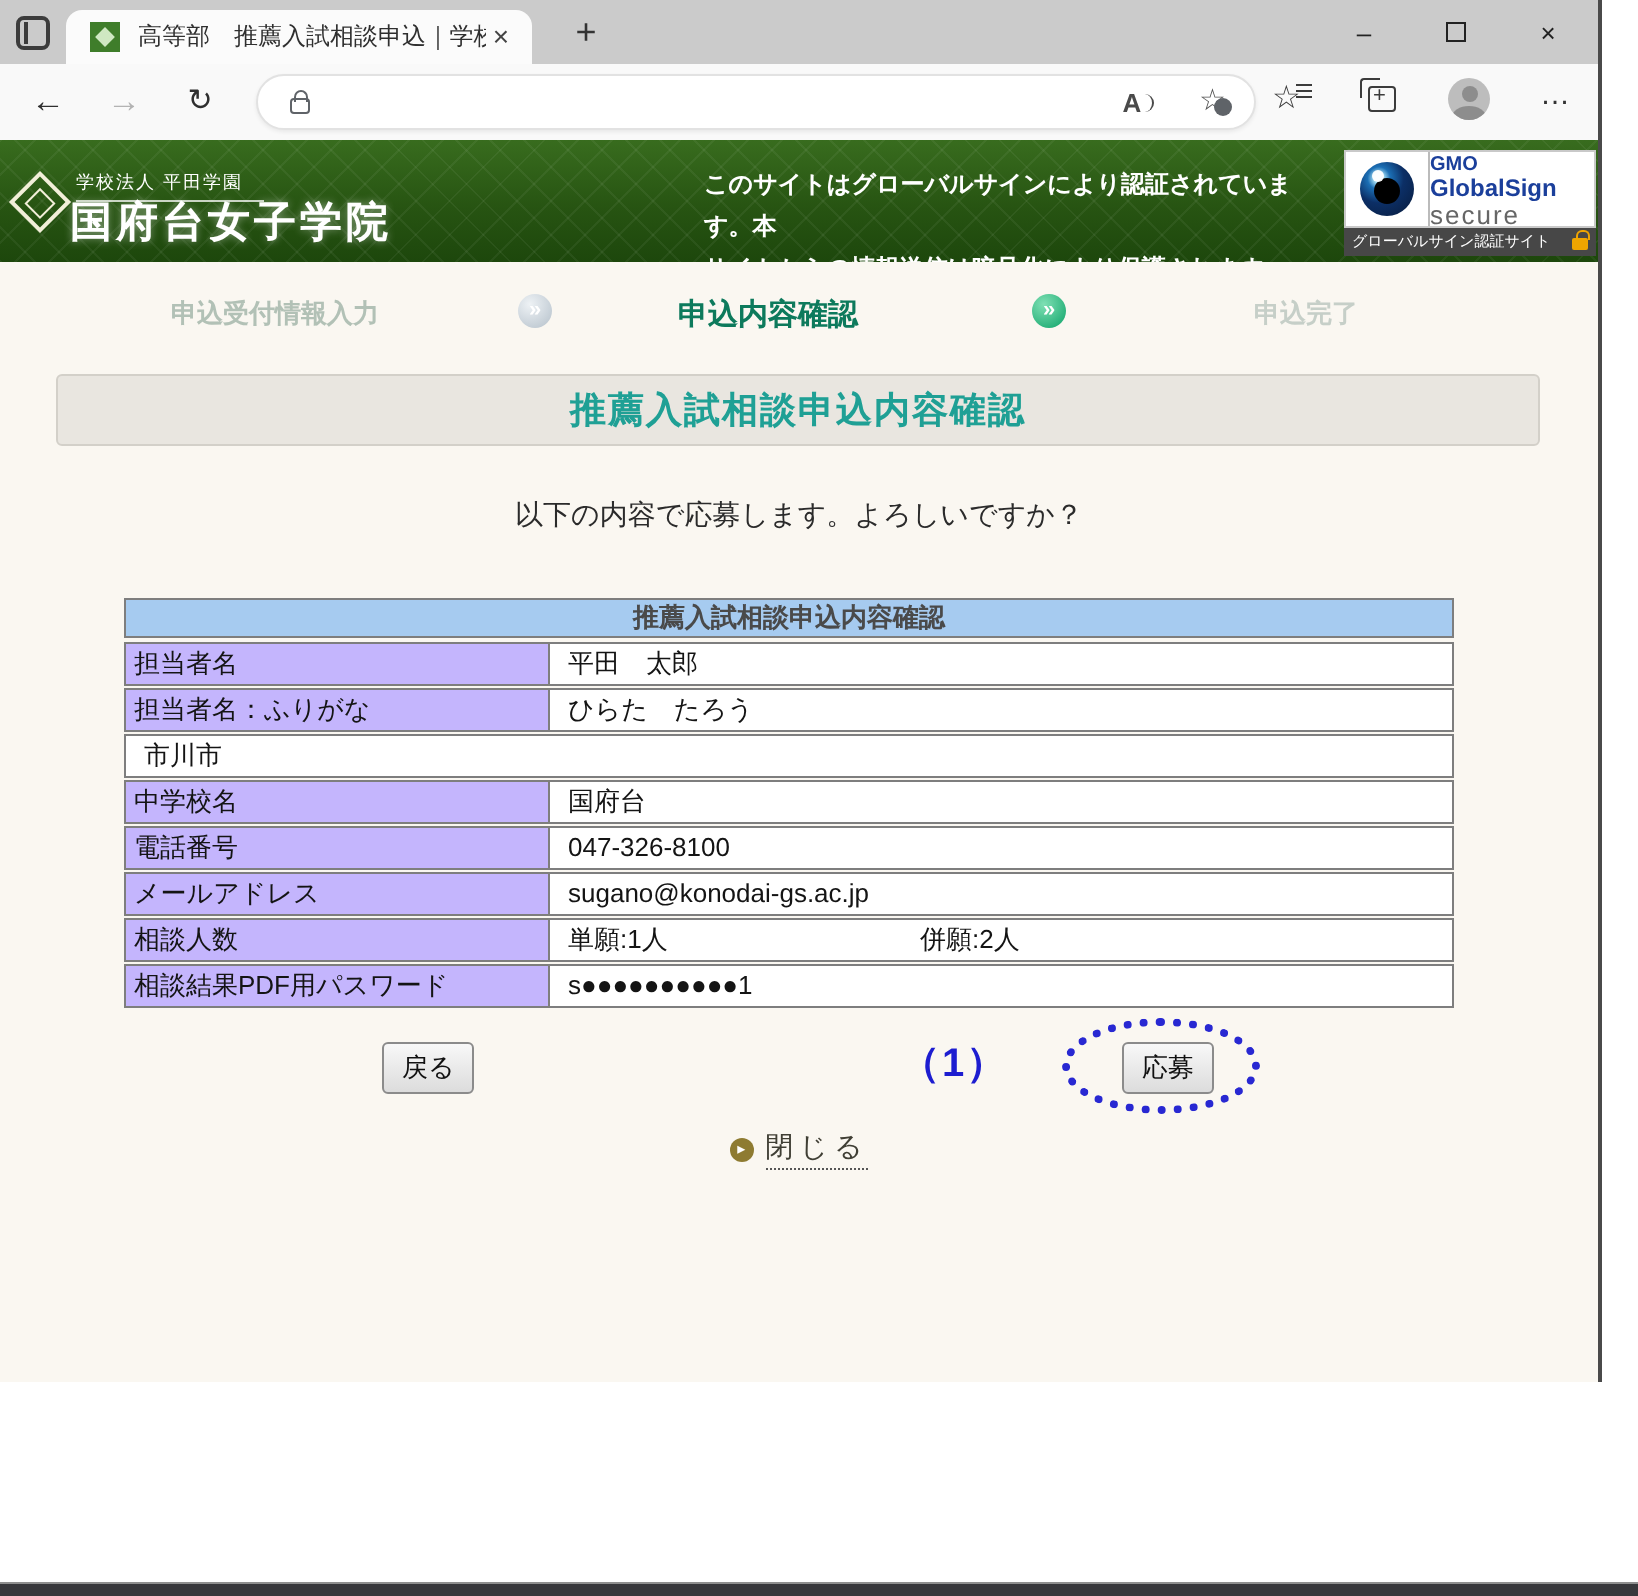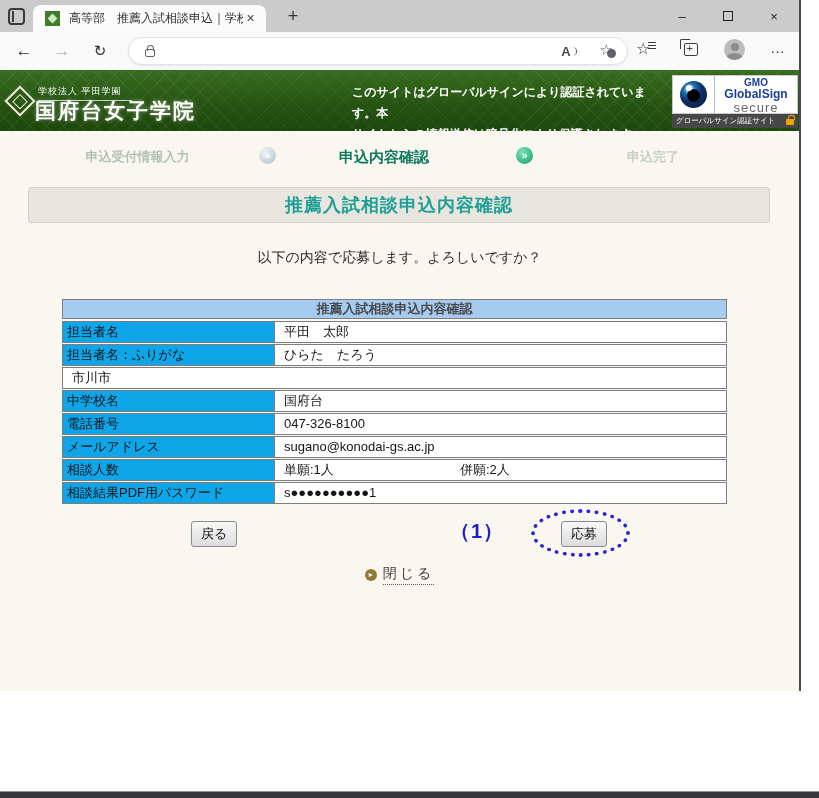--- a/index.html
+++ b/index.html
@@ -86,21 +86,21 @@
   .seal { position:absolute; left:672px; top:5px; width:126px; height:53px; }
   .seal-box { height:39px; background:#fff; border:1px solid #c9c9c9; display:flex; }
   .eye-wrap { width:42px; display:flex; align-items:center; justify-content:center;
               border-right:1px solid #bbb; }
   .eye { width:27px; height:27px; border-radius:50%; position:relative;
          background:radial-gradient(circle at 35% 30%, #9fd8f0 0 10%, #1b6fb5 22%, #0c2f66 48%, #071a3a 100%); }
   .eye::before { content:""; position:absolute; left:7px; top:8px; width:13px; height:13px;
          border-radius:50%; background:#000; }
   .eye::after { content:""; position:absolute; left:6px; top:4px; width:6px; height:6px;
          border-radius:50%; background:#fff; opacity:.95; }
-  .seal-text { flex:1; text-align:center; padding-top:1px; }
+  .seal-text { flex:1; text-align:left; padding-top:1px; }
   .gmo   { font-size:10px; font-weight:bold; color:#1b3f9b; line-height:11px; }
   .gsign { font-size:12px; font-weight:bold; color:#1b3f9b; line-height:13px; }
   .secure{ font-size:13px; color:#666; line-height:14px; letter-spacing:1px; }
   .seal-strip { height:14px; background:#474747; display:flex; align-items:center; padding:0 4px; }
   .seal-caption { flex:1; color:#fff; font-size:7.5px; white-space:nowrap; }
   .glock { width:8px; height:6px; background:#f0a500; border-radius:1px; position:relative; margin-top:2px; }
   .glock::before { content:""; position:absolute; left:1.5px; top:-4px; width:5px; height:4px;
          border:1.2px solid #f0a500; border-bottom:none; border-radius:3px 3px 0 0; }
 
   
@@ -118,21 +118,21 @@
             border:1px solid #d3d0c9; border-radius:3px; text-align:center; line-height:34px;
             font-size:18px; font-weight:bold; color:#1fa095; letter-spacing:1px; }
   .confirm { position:absolute; left:0; top:118px; width:100%; text-align:center;
              font-size:14px; color:#2b2b2b; }
 
   .ctable { position:absolute; left:62px; top:168px; width:665px; }
   .thead { height:20px; background:#a6cbf0; border:1px solid #7e7e7e; text-align:center;
            font-size:13px; font-weight:bold; color:#4a4a4a; line-height:18px; }
   .trow { display:flex; height:22px; border:1px solid #7e7e7e; margin-top:1px; background:#fff; }
   .trow.first { margin-top:2px; }
-  .tlabel { width:212px; background:#0ea5e9; border-right:1px solid #7e7e7e; padding-left:4px;
+  .tlabel { width:212px; background:#c4b5fd; border-right:1px solid #7e7e7e; padding-left:4px;
             font-size:13px; line-height:20px; color:#141414; overflow:hidden; white-space:nowrap; }
   .tvalue { flex:1; padding-left:9px; font-size:13px; line-height:20px; color:#141414; position:relative;
             overflow:hidden; white-space:nowrap; }
   .tvalue .v2 { position:absolute; left:185px; top:0; }
 
   .ui-btn { position:absolute; font-size:13px; padding:3px 9px; color:#111;
             background:linear-gradient(#f8f8f8,#dcdcdc); border:1px solid #8b8b8b; border-radius:3px;
             font-family:"Liberation Sans","DejaVu Sans",sans-serif; }
   .back-btn { left:191px; top:390px; }
   .submit-btn { left:561px; top:390px; }

